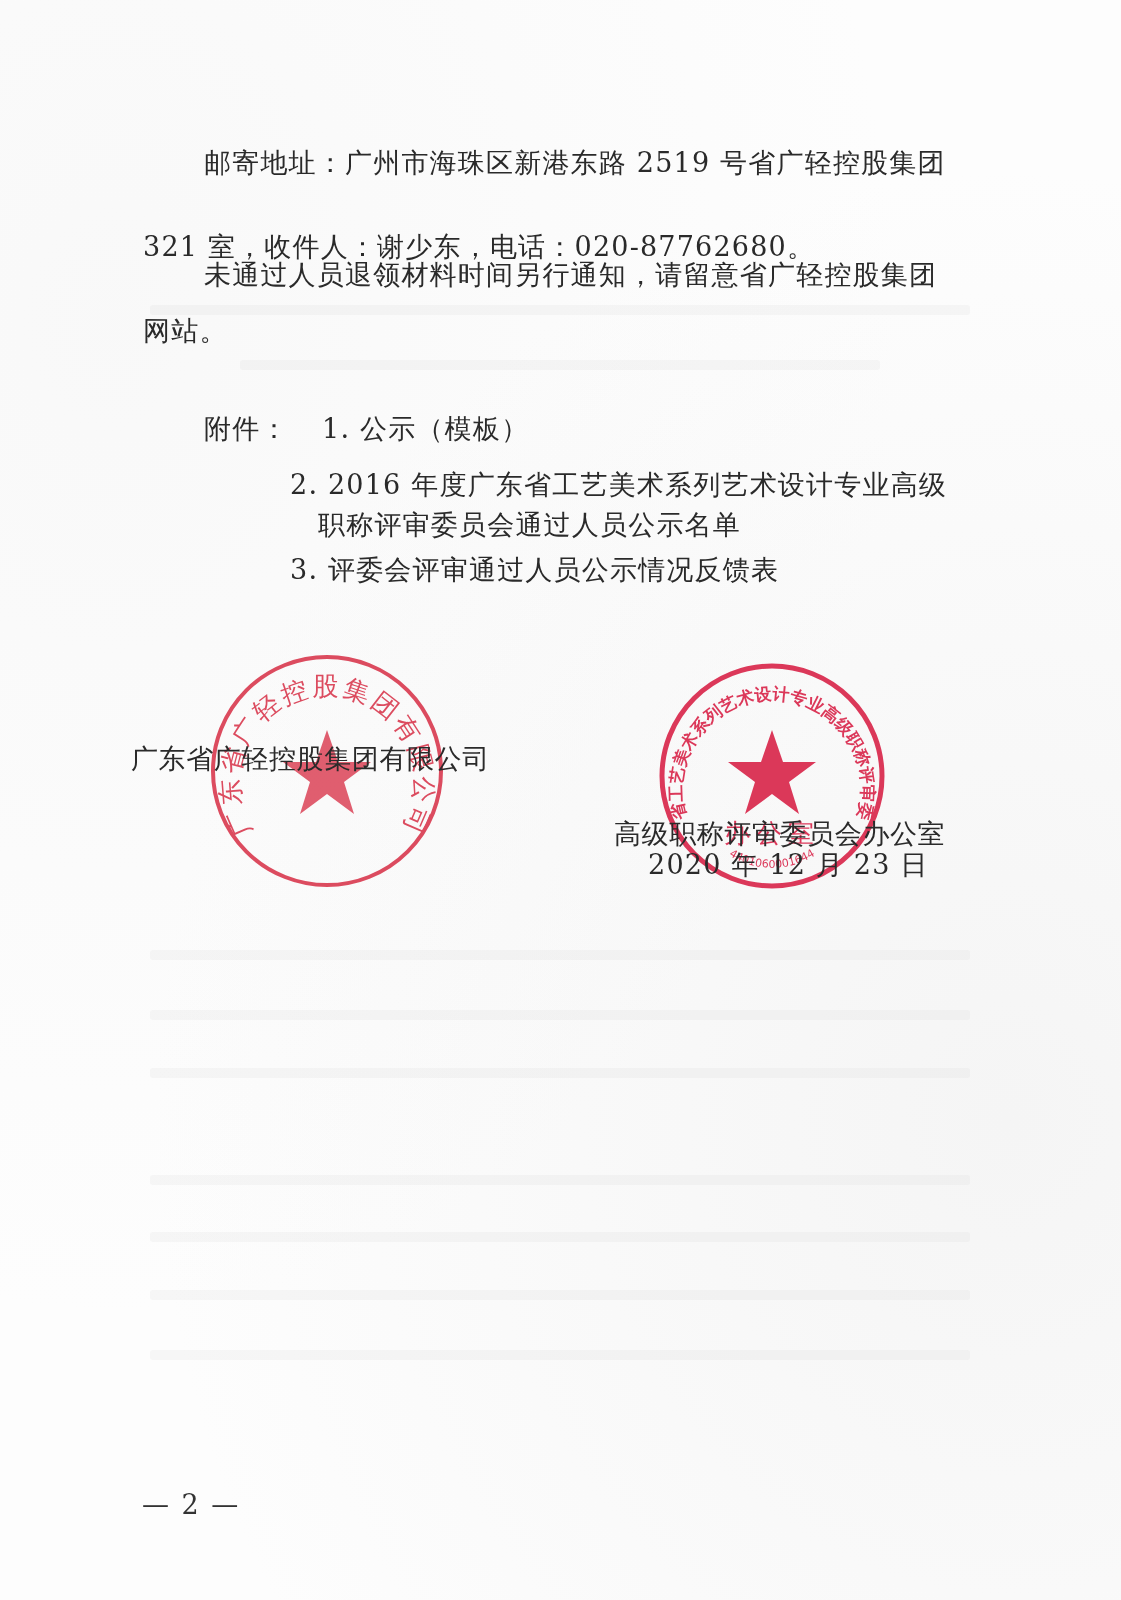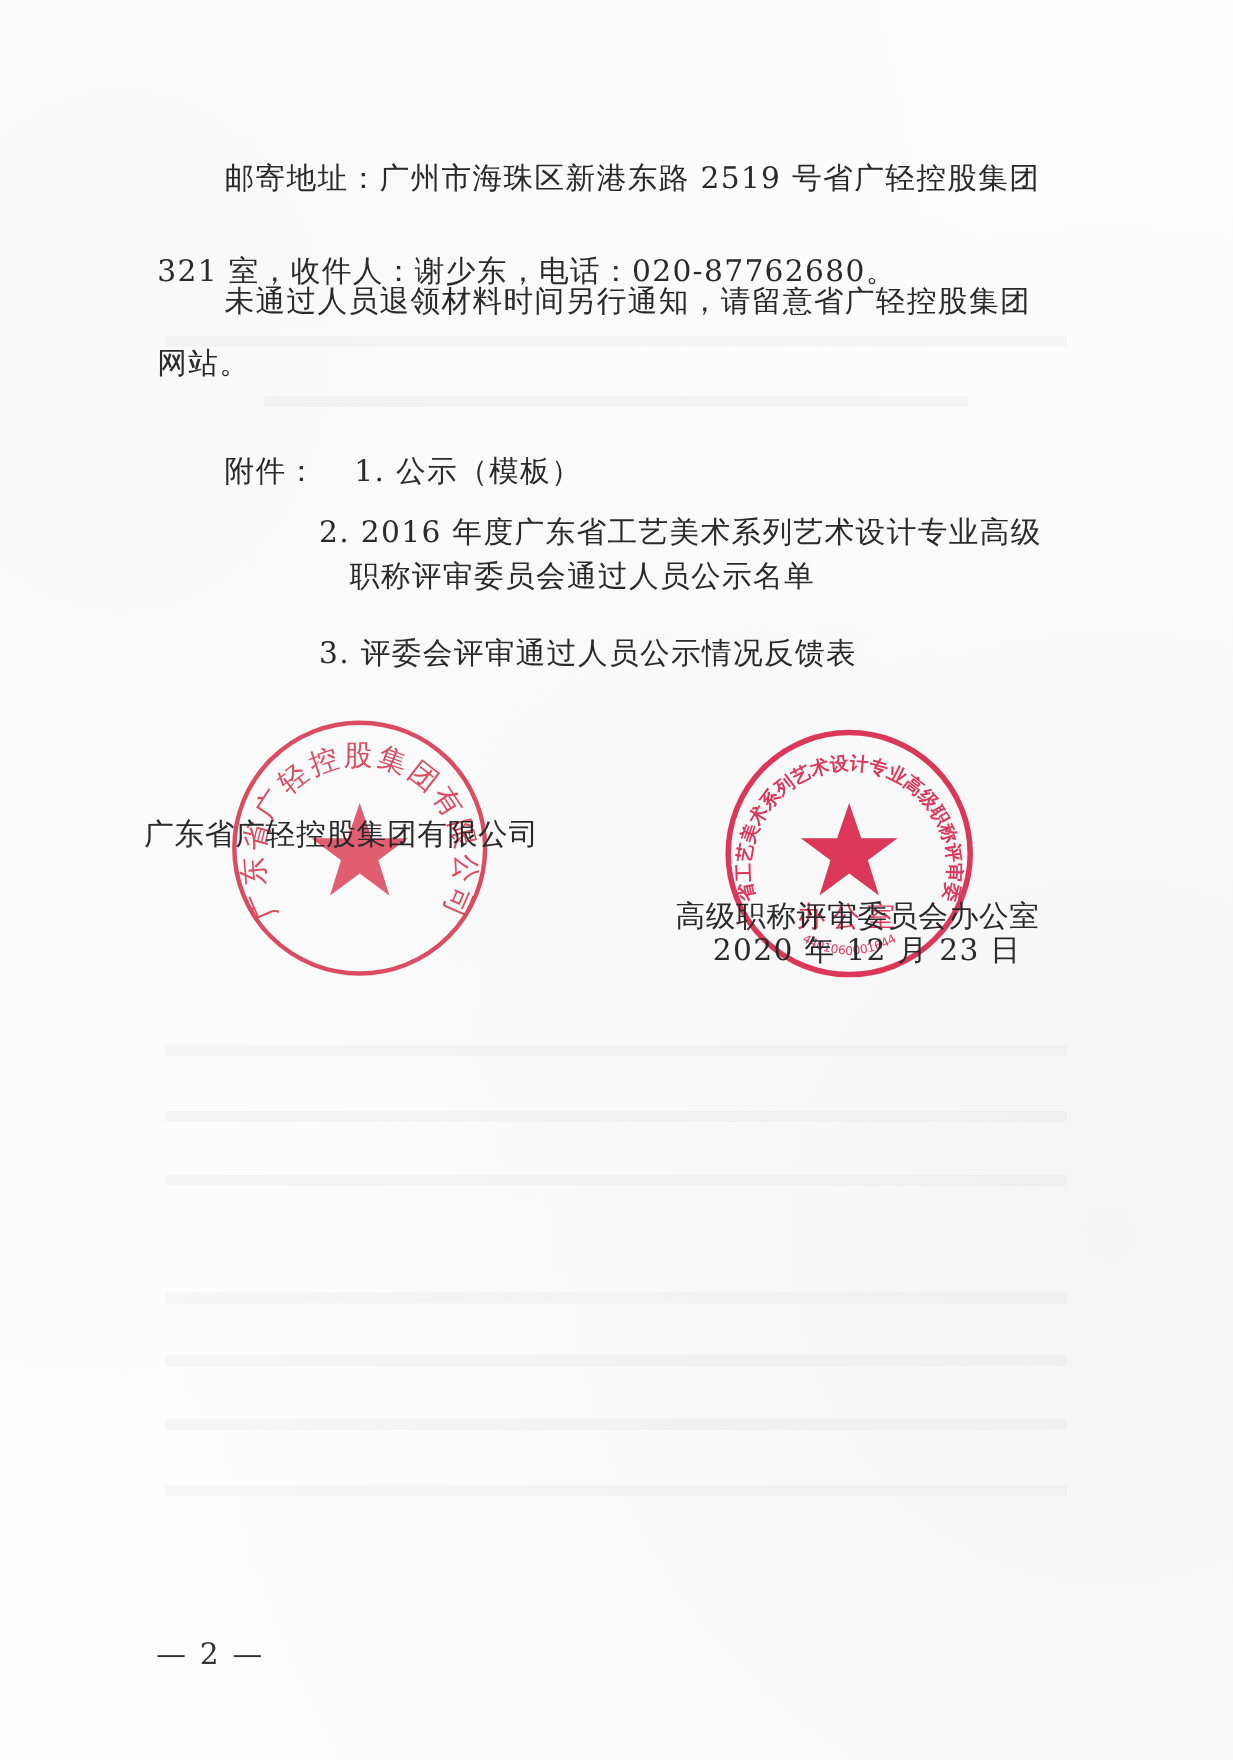--- a/index.html
+++ b/index.html
@@ -72,21 +72,21 @@
 
   <div class="line" style="left:204px; top:146px;">邮寄地址：广州市海珠区新港东路 2519 号省广轻控股集团</div>
   <div class="line" style="left:143px; top:202px;margin-top:28px;">321 室，收件人：谢少东，电话：020-87762680。</div>
   <div class="line" style="left:204px; top:258px;">未通过人员退领材料时间另行通知，请留意省广轻控股集团</div>
   <div class="line" style="left:143px; top:314px;">网站。</div>
 
   <div class="line" style="left:204px; top:412px;text-align:right;">附件：</div>
   <div class="line" style="left:290px; top:412px;margin-left:32px;">1. 公示（模板）</div>
   <div class="line" style="left:290px; top:468px;">2. 2016 年度广东省工艺美术系列艺术设计专业高级</div>
   <div class="line" style="left:318px; top:508px;">职称评审委员会通过人员公示名单</div>
-  <div class="line" style="left:290px; top:578px;text-align:center;">3. 评委会评审通过人员公示情况反馈表</div>
+  <div class="line" style="left:290px; top:553px;text-align:center;">3. 评委会评审通过人员公示情况反馈表</div>
 
   <svg class="seal" style="left:208px; top:652px;" width="238" height="238" viewBox="0 0 238 238">
     <defs>
       <path id="arcL" d="M 40 170 A 88 88 0 1 1 198 170"></path>
     </defs>
     <circle cx="119" cy="119" r="114" fill="none" stroke="#d8344a" stroke-width="4"></circle>
     <polygon points="119,78 130,110 163,110 136,130 146,162 119,142 92,162 102,130 75,110 108,110" fill="#d8344a" opacity="0.9"></polygon>
     <text font-family="DejaVu Sans, sans-serif" font-size="26" fill="#d8344a" letter-spacing="3">
       <textPath href="#arcL" startOffset="50%" text-anchor="middle">广东省广轻控股集团有限公司</textPath>
     </text>

